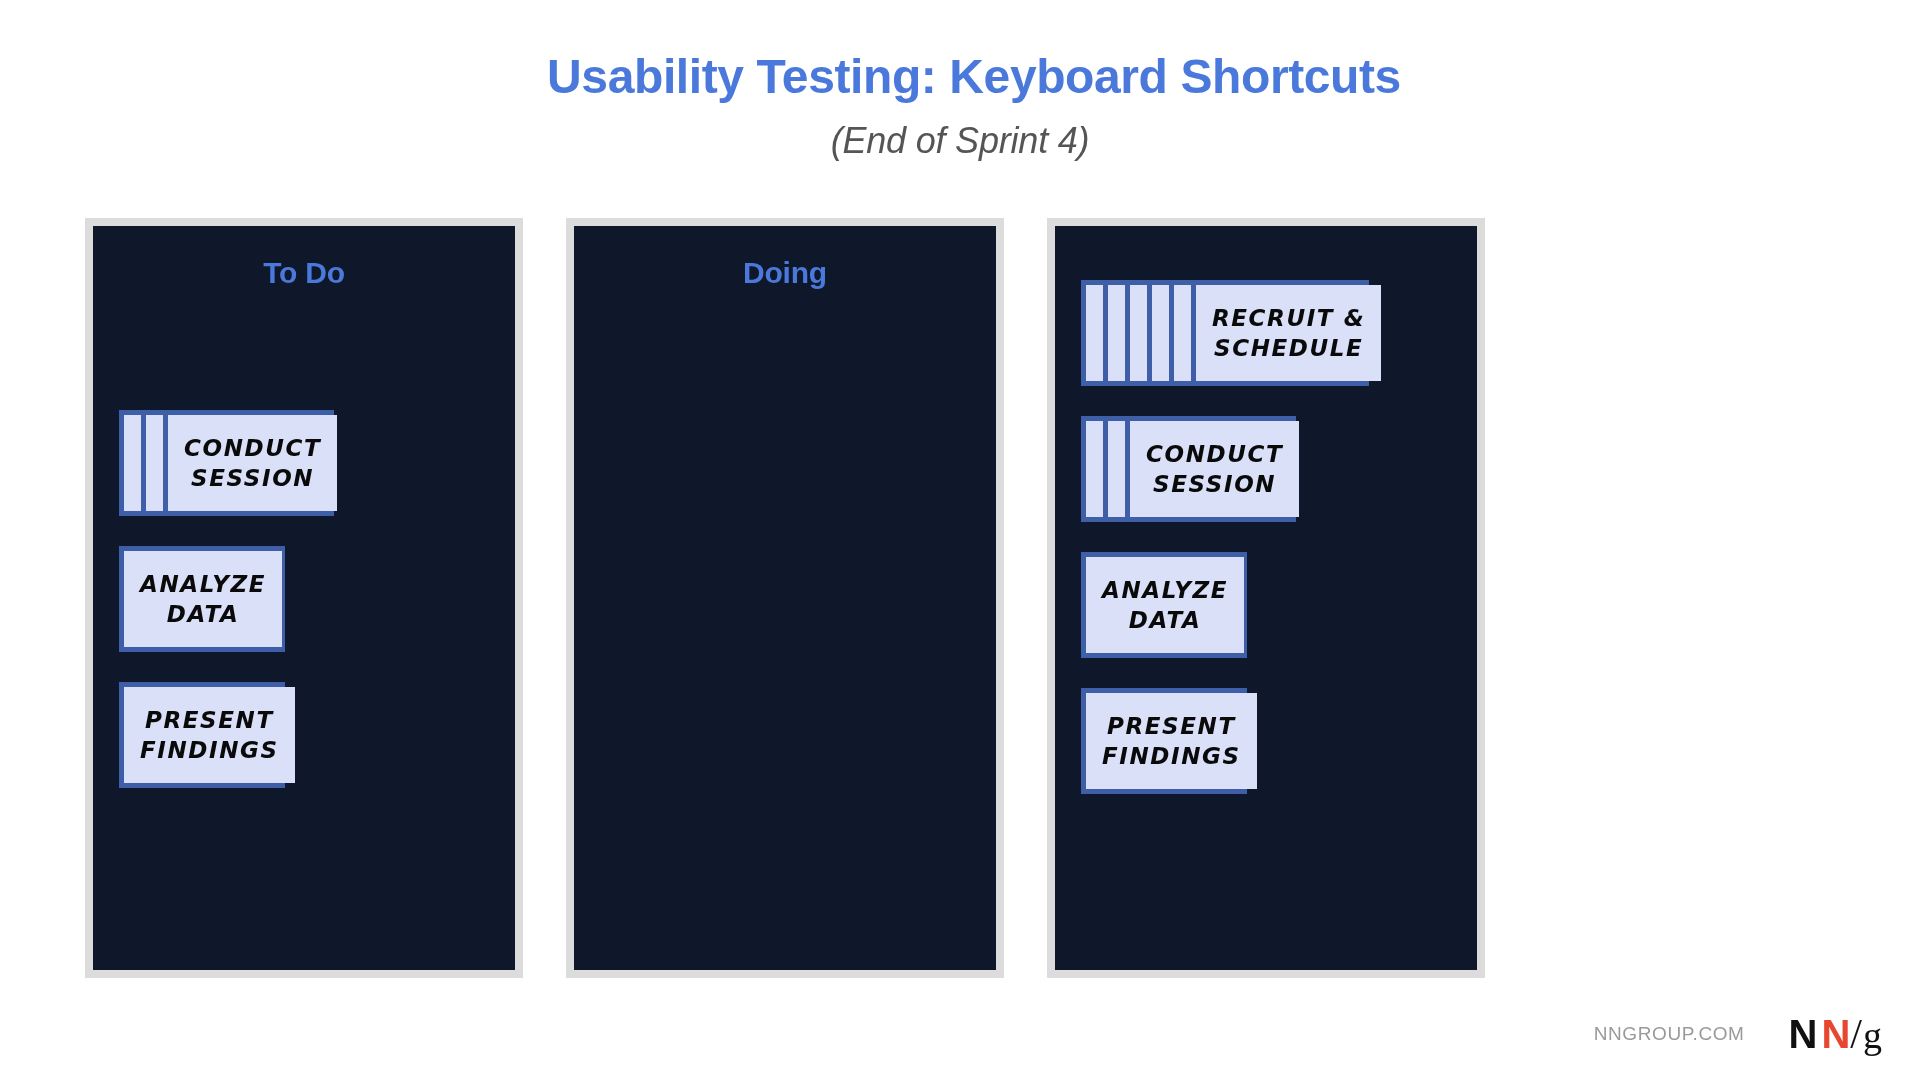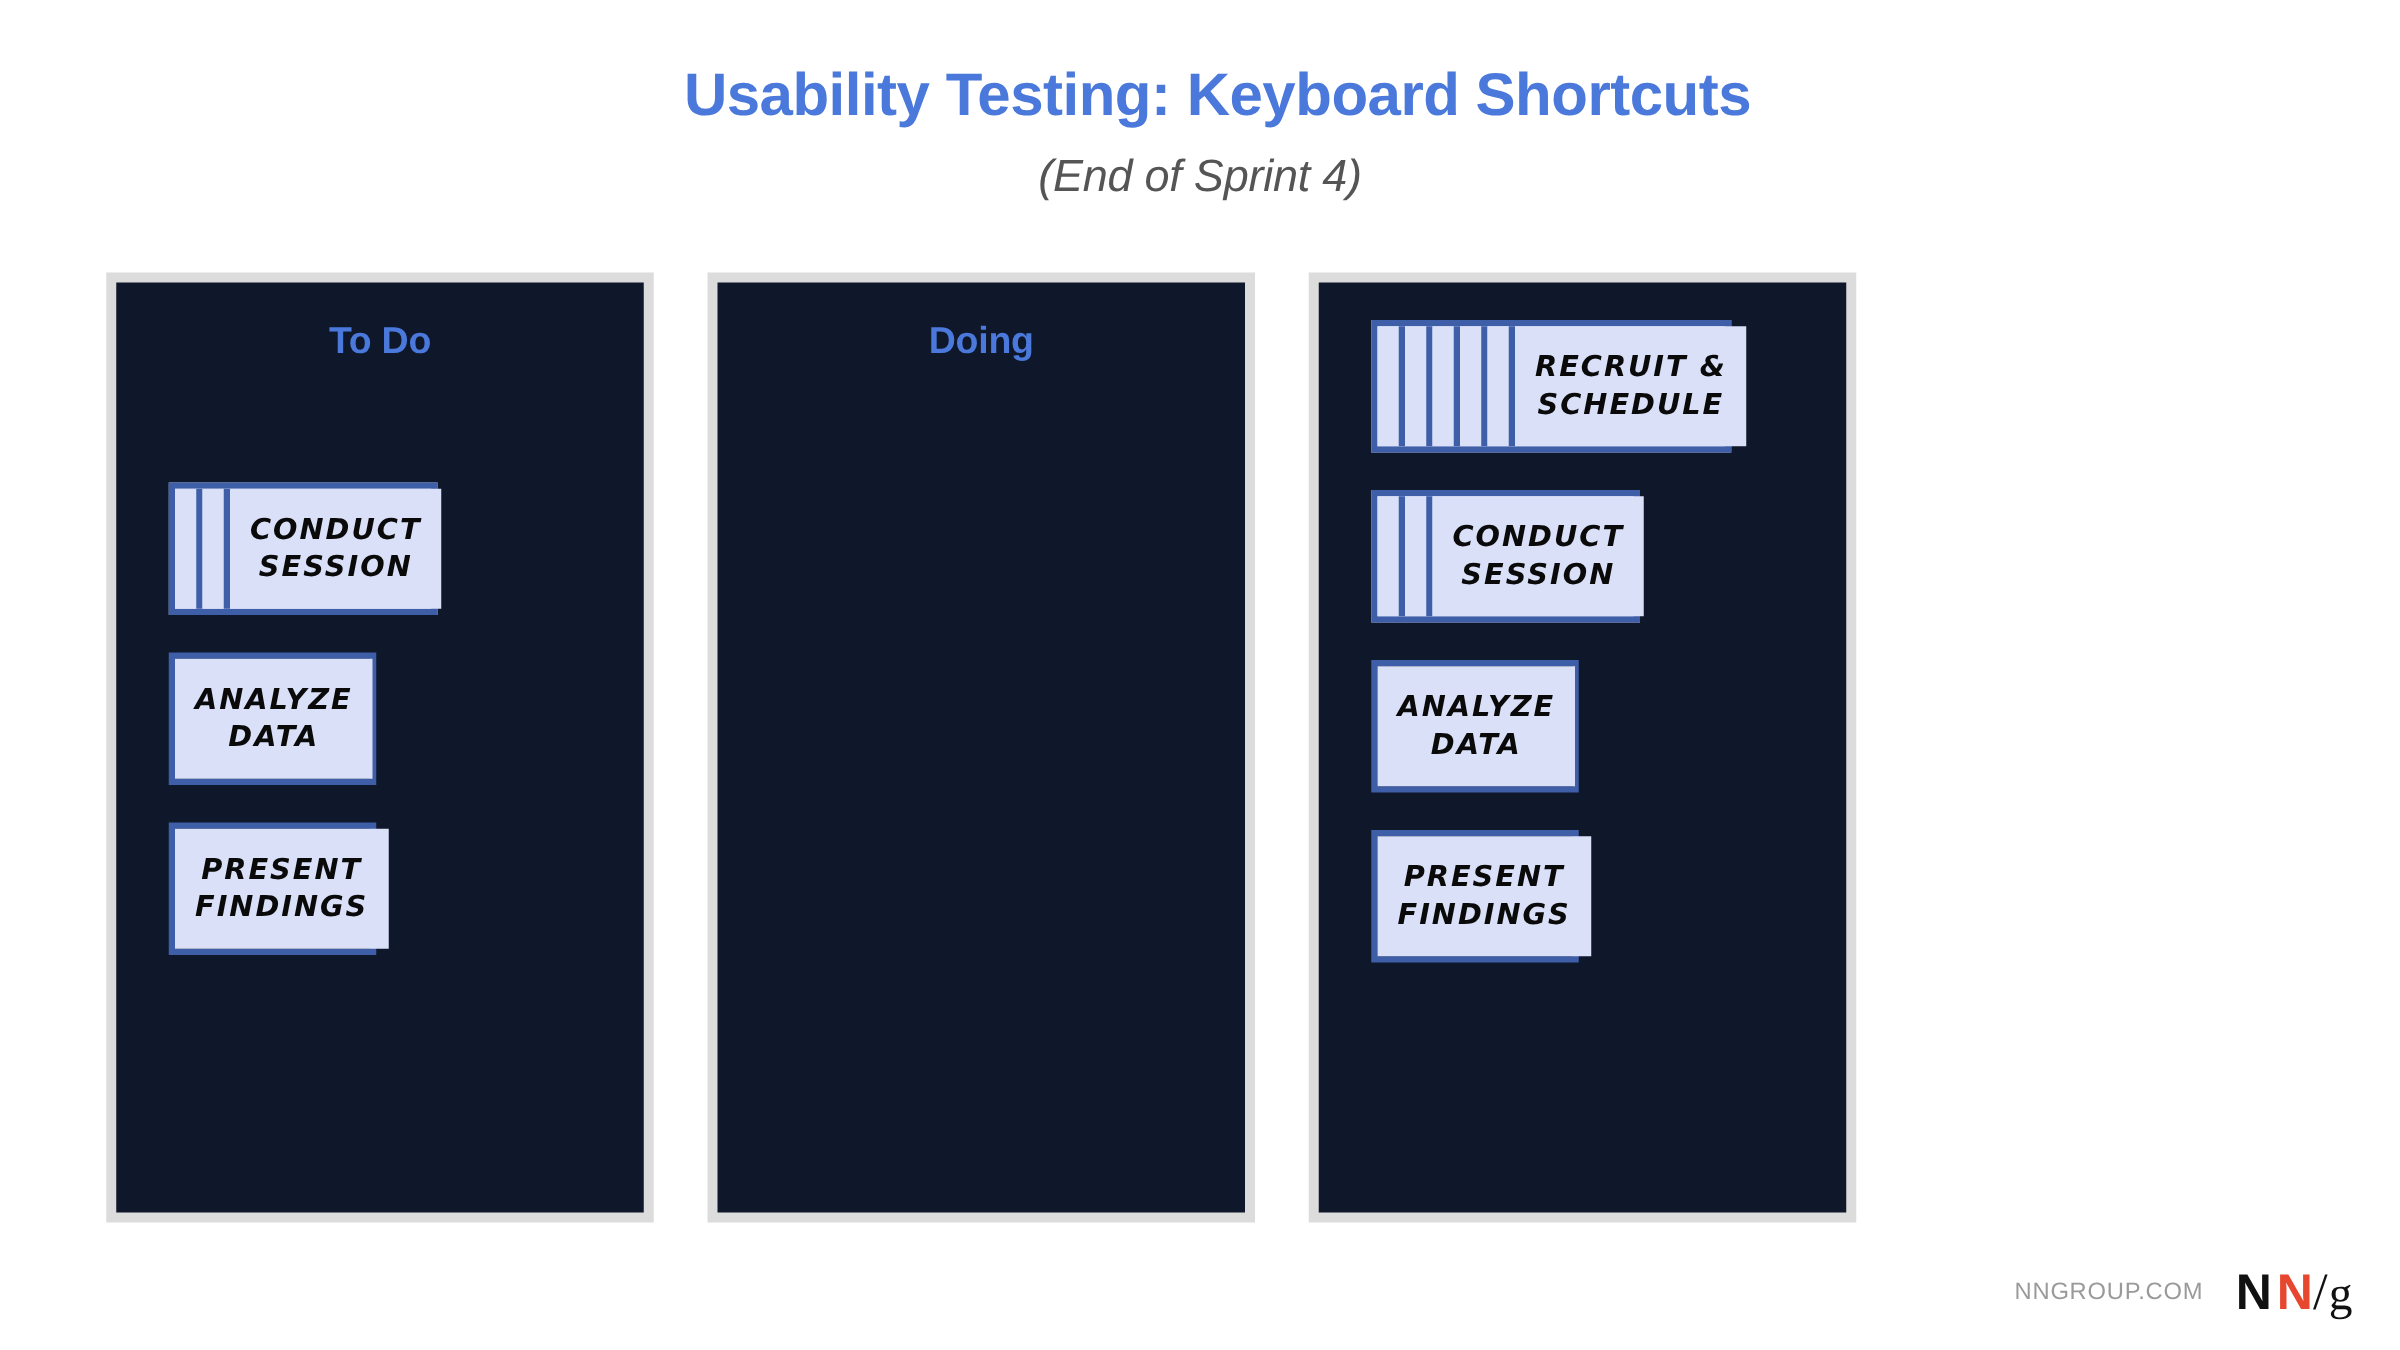--- a/index.html
+++ b/index.html
@@ -42,21 +42,21 @@
     padding-top:30px;
     display:flex; flex-direction:column; align-items:flex-start;
   }
   .column-title {
     width:100%; text-align:center;
     font-family:"Liberation Sans", sans-serif;
     font-size:30px; font-weight:bold; color:#4A79DB;
     letter-spacing:-0.2px;
     margin-bottom:30px;
   }
-  .cards { width:100%; padding-left:42px; display:flex; flex-direction:column; }
+  .cards { width:100%; padding-left:26px; display:flex; flex-direction:column;margin-top:24px; }
   .cards.pushed { padding-top:66px; }
 
   
   .card {
     display:flex; align-items:stretch;
     border:5px solid #3F5EA8;
     background:#DAE0F8;
     height:106px;
     margin-bottom:30px;
   }
@@ -84,21 +84,21 @@
   }
 
   
   .w-recruit { width:288px; }
   .w-conduct { width:215px; }
   .w-plain   { width:166px; }
 
   
   .footer {
     position:absolute; right:38px; bottom:22px;
-    display:flex; align-items:center; gap:26px;
+    display:flex; align-items:center; gap:44px;
   }
   .footer-url {
     font-family:"Liberation Sans", sans-serif;
     font-size:19px; color:#9A9A9A; letter-spacing:0.6px;
   }
   .logo { display:flex; align-items:baseline; }
   .logo-n1 {
     font-family:"Liberation Sans", sans-serif;
     font-size:40px; font-weight:bold; color:#111111; letter-spacing:-1px;
   }

